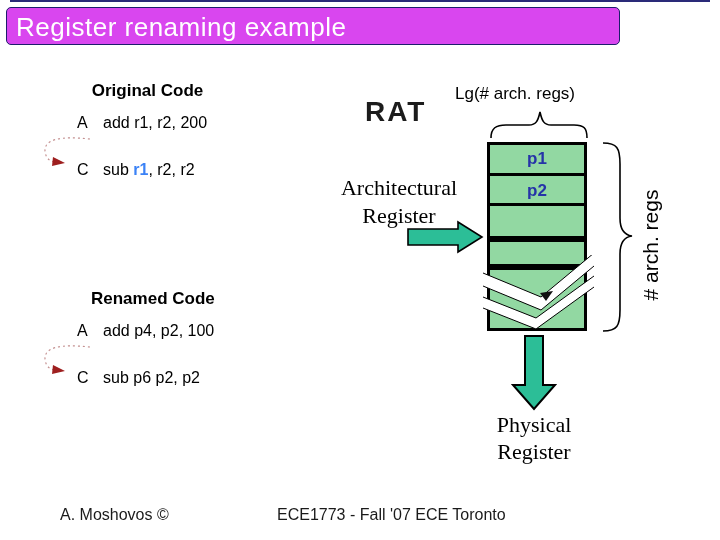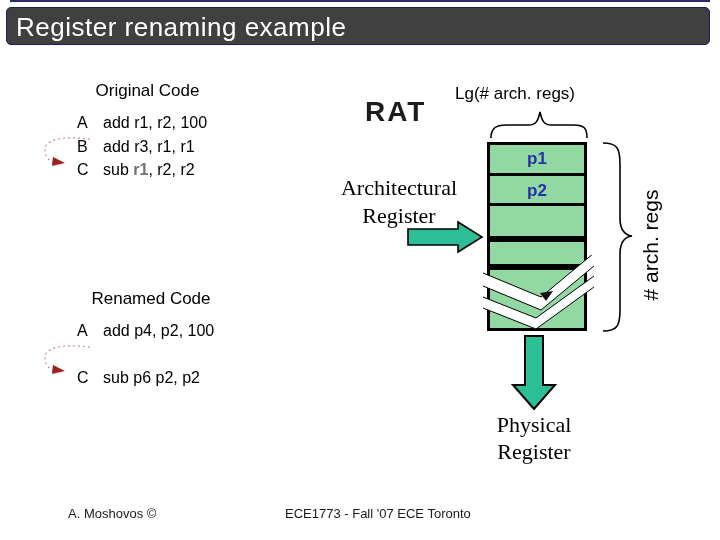--- a/index.html
+++ b/index.html
@@ -5,71 +5,68 @@
   html,body{margin:0;padding:0;background:#fff;}
   .slide{
     position:relative;width:720px;height:540px;background:#ffffff;
     font-family:"Liberation Sans",sans-serif;overflow:hidden;color:#000;
   }
   .abs{position:absolute;}
   
   .frame-line{left:10px;top:0;width:700px;height:2px;background:#2a2a78;}
   
   .title-bar{
-    left:6px;top:7px;width:704px;height:38px;background:#404040;
+    left:6px;top:7px;width:614px;height:38px;background:#d946ef;
     border-radius:5px;border:1px solid #1d1d6b;box-sizing:border-box;
   }
   .title-text{
     position:absolute;left:9px;top:4px;color:#ffffff;font-size:26px;
     letter-spacing:0.5px;white-space:nowrap;
   }
   
-  .code-heading{font-size:17px;font-weight:normal;text-align:center;white-space:nowrap;}
+  .code-heading{font-size:17px;font-weight:bold;text-align:center;white-space:nowrap;}
   .code-line{font-size:16px;white-space:nowrap;}
   .code-line .lbl{display:inline-block;width:26px;}
-  .hl{color:#737373;font-weight:bold;}
+  .hl{color:#3b82f6;font-weight:bold;}
   
   .rat-label{font-size:28px;color:#1c1c1c;letter-spacing:2px;}
   .lg-label{font-size:17px;white-space:nowrap;}
   .side-label{font-size:22px;text-align:center;line-height:28px;font-family:Liberation Serif, serif;}
   .vert-label{
     font-size:21px;text-align:center;white-space:nowrap;
     transform:rotate(-90deg);
   }
   
   .rat-table{
     left:487px;top:142px;width:100px;height:189px;box-sizing:border-box;
     background:#92d8a2;border:3px solid #000;
   }
   .sep{position:absolute;left:0;right:0;background:#000;}
   .entry{
     position:absolute;left:0;width:94px;text-align:center;
     font-weight:bold;font-size:17px;color:#2633a8;line-height:24px;
   }
-  .footer{font-size:13px;color:#1a1a1a;white-space:nowrap;margin-left:8px;}
+  .footer{font-size:16px;color:#1a1a1a;white-space:nowrap;}
   svg{display:block;}
 </style>
 </head>
 <body>
 
 <div class="slide">
 
   <div class="abs frame-line"></div>
 
   <div class="abs title-bar">
     <div class="title-text">Register renaming example</div>
   </div>
 
   <div class="abs code-heading" style="left:85px;top:81px;width:125px;">Original Code</div>
 
   <div class="abs code-line" style="left:77px;top:114px;">
-    <span class="lbl">A</span><span>add r1, r2, 100</span><span class="hl"></span><span></span>
-  </div>
-  <div class="abs code-line" style="left:77px;top:138px;">
-    <span class="lbl">B</span><span>add r3, r1, r1</span><span class="hl"></span><span></span>
+    <span class="lbl">A</span><span>add r1, r2, 200</span><span class="hl"></span><span></span>
   </div>
   <div class="abs code-line" style="left:77px;top:161px;">
     <span class="lbl">C</span><span>sub </span><span class="hl">r1</span><span>, r2, r2</span>
   </div>
 
   <svg class="abs" style="left:36px;top:134px;" width="60" height="36" viewBox="0 0 60 36">
     <path d="M 54 5 Q 8 0 9 17 Q 10 27 19 28" fill="none" stroke="#c49090" stroke-width="1.2" stroke-dasharray="2 3"></path>
     <polygon points="17,23 29,29 16,32" fill="#9e1f1f"></polygon>
   </svg>
 

